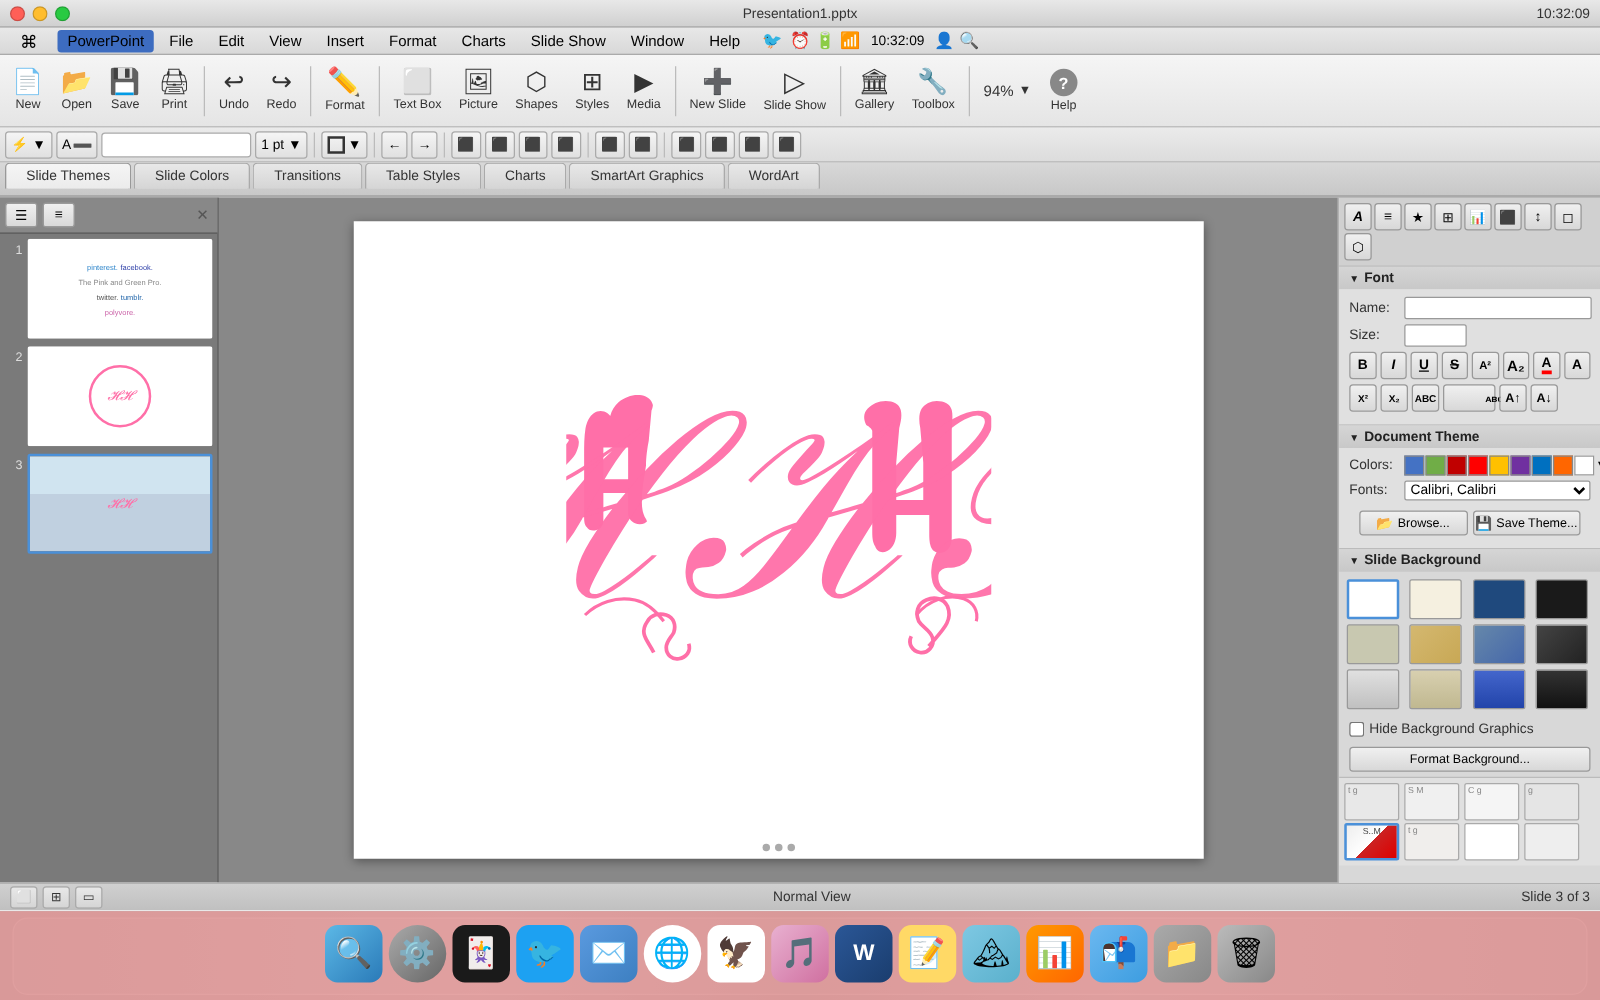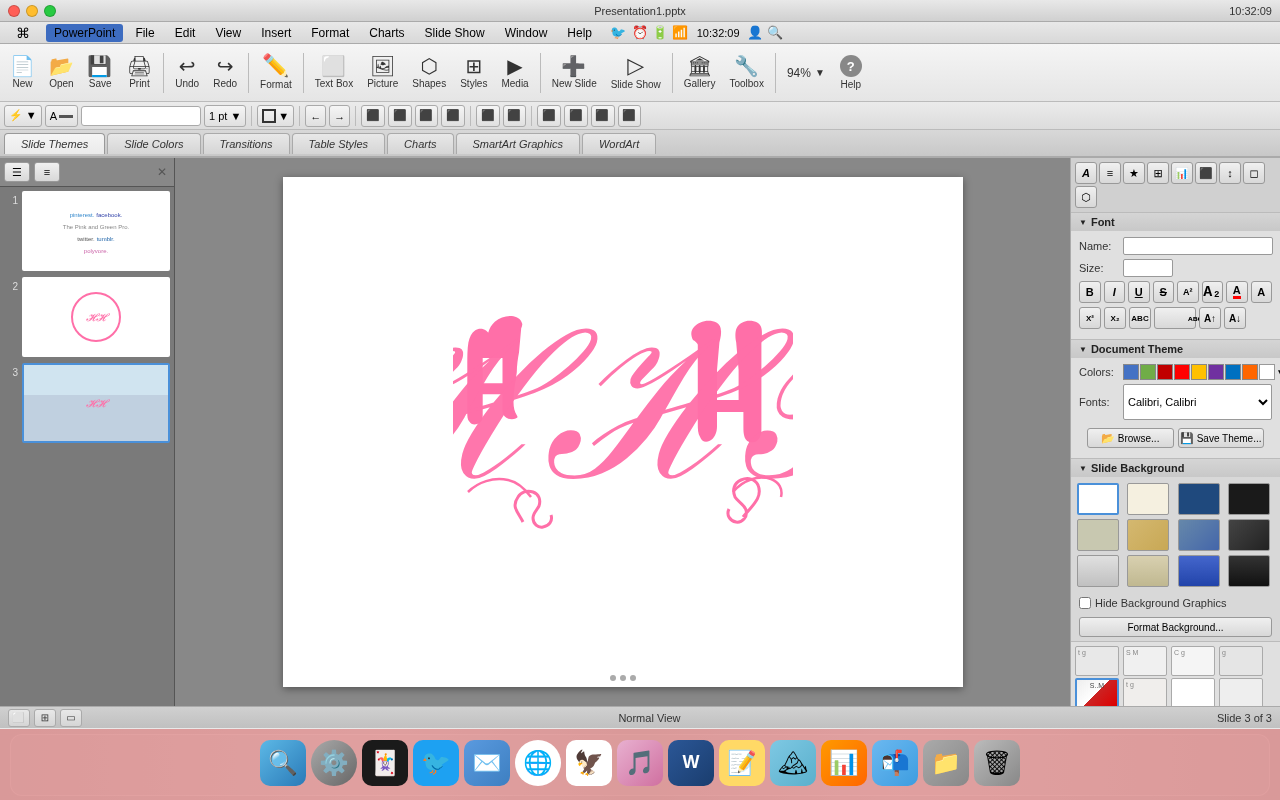--- a/index.html
+++ b/index.html
@@ -100,23 +100,22 @@
     }
     .color-box { width: 16px; height: 12px; background: black; border: 1px solid #555; }
     .fmt-sep { width: 1px; height: 20px; background: #bbb; margin: 0 2px; }
 
     
     .tab-bar {
       height: 28px;
       background: linear-gradient(to bottom, #d8d8d8, #c8c8c8);
       border-bottom: 2px solid #aaa;
       display: flex;
-      align-items: center;
+      align-items: flex-start;
       padding: 0 4px;
-      font-style: italic;
     }
     .tab {
       padding: 4px 16px;
       font-size: 11px;
       cursor: pointer;
       border: 1px solid #aaa;
       border-bottom: none;
       border-radius: 4px 4px 0 0;
       background: linear-gradient(to bottom, #e8e8e8, #d5d5d5);
       margin-right: 2px;
@@ -334,21 +333,21 @@
       flex: 1;
       height: 18px;
       border: 1px solid #999;
       border-radius: 2px;
       background: white;
       font-size: 11px;
       padding: 0 3px;
     }
     .rp-select {
       flex: 1;
-      height: 36px;
+      height: 16px;
       border: 1px solid #999;
       border-radius: 2px;
       background: white;
       font-size: 11px;
     }
     .rp-btn-row {
       display: flex;
       gap: 3px;
       margin-bottom: 4px;
     }
@@ -813,21 +812,21 @@
             <span class="rp-label">Size:</span>
             <input class="rp-input" style="width: 50px; flex: 0 0 auto;" value="">
           </div>
 
           <div class="rp-btn-row">
             <div class="rp-fmt-btn" style="font-weight:bold;">B</div>
             <div class="rp-fmt-btn" style="font-style:italic;">I</div>
             <div class="rp-fmt-btn" style="text-decoration:underline;">U</div>
             <div class="rp-fmt-btn" style="text-decoration:line-through;">S</div>
             <div class="rp-fmt-btn" style="font-size:9px;">A²</div>
-            <div class="rp-fmt-btn" style="font-size:15px;font-family:Liberation Mono, monospace;">A₂</div>
+            <div class="rp-fmt-btn" style="font-size:12px;">A₂</div>
             <div class="rp-fmt-btn">
               <span style="border-bottom: 3px solid red; line-height:1;">A</span>
             </div>
             <div class="rp-fmt-btn">A</div>
           </div>
           <div class="rp-btn-row">
             <div class="rp-fmt-btn" style="font-size:8px;">X²</div>
             <div class="rp-fmt-btn" style="font-size:8px;">X₂</div>
             <div class="rp-fmt-btn" style="font-size:8px;">ABC</div>
             <div class="rp-fmt-btn" style="font-size:8px;padding-left:40px;">ᴀʙᴄ</div>

